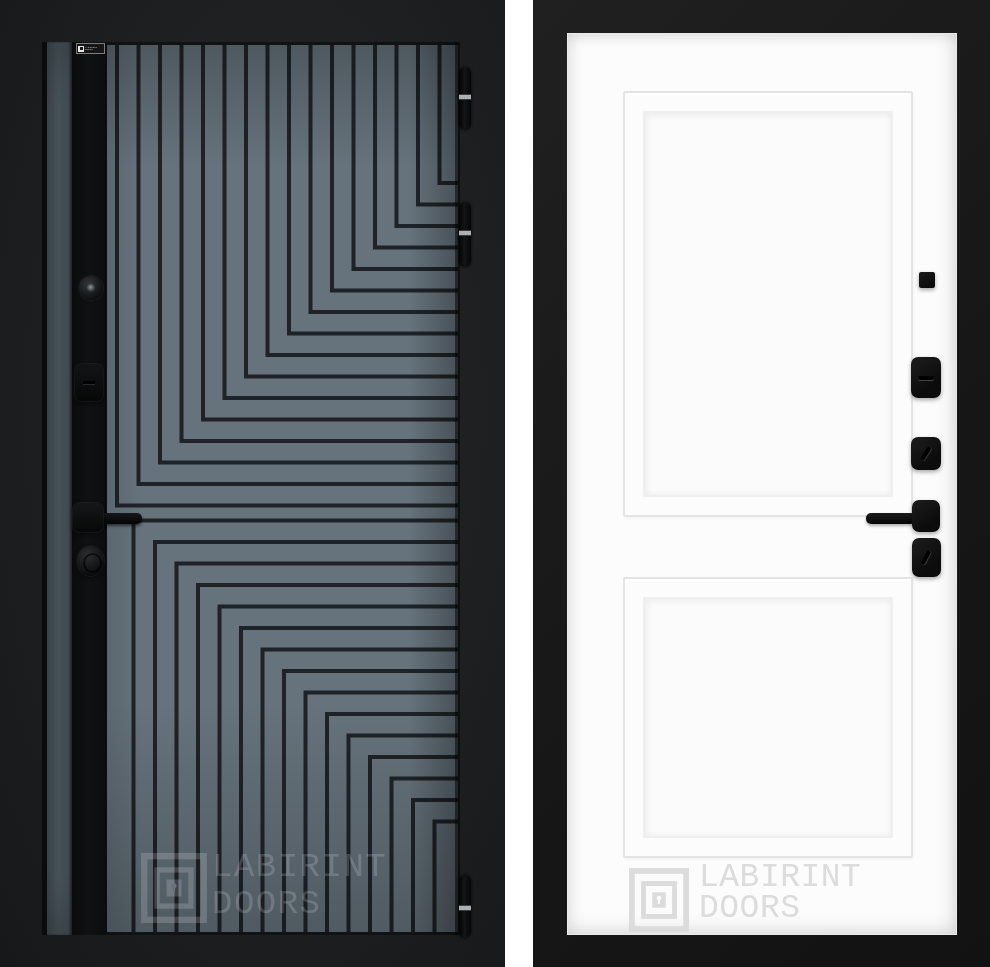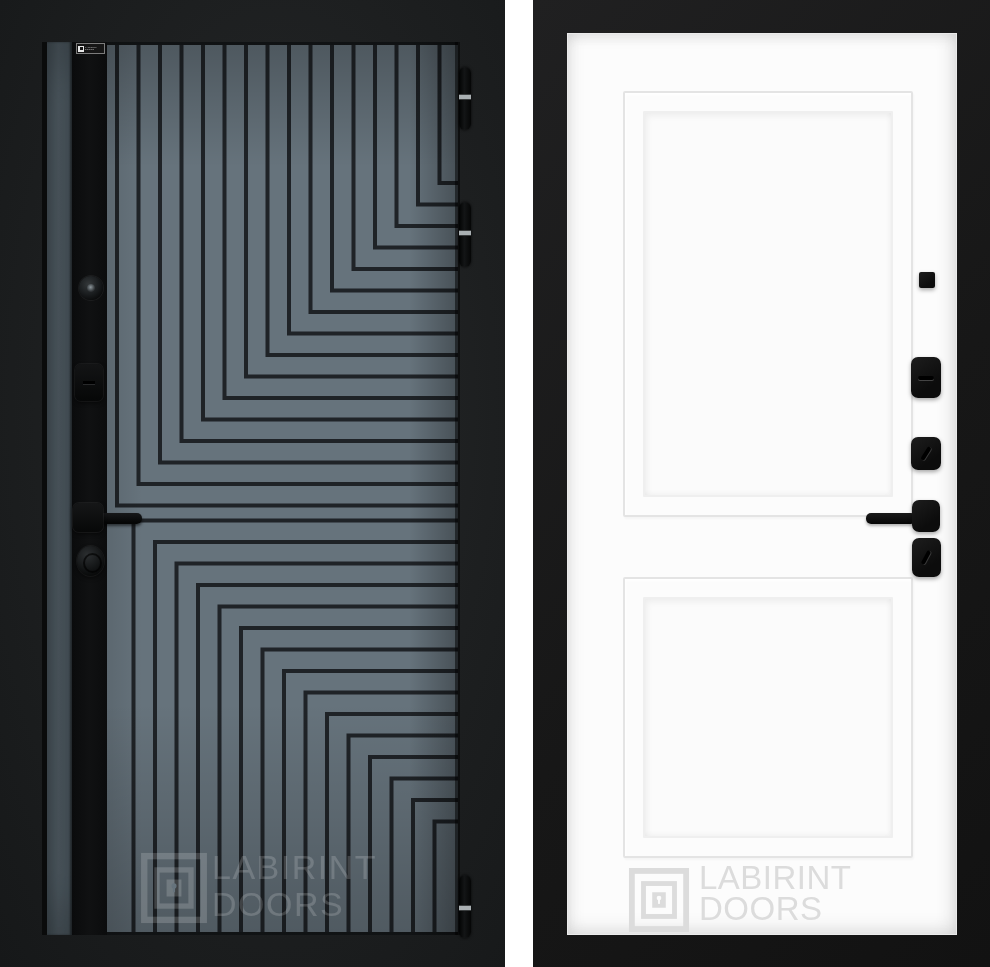--- a/index.html
+++ b/index.html
@@ -1,17 +1,17 @@
 <!DOCTYPE html>
 <html><head>
 <meta charset="utf-8">
 <style>
   html,body{margin:0;padding:0;background:#ffffff;}
   #stage{position:relative;width:990px;height:967px;overflow:hidden;background:#ffffff;
-         font-family:Liberation Sans, sans-serif;}
+         font-family:Liberation Mono, monospace;}
   #stage *{box-sizing:border-box;}
   .abs{position:absolute;}
 
   
   .left-photo{left:0;top:0;width:505px;height:967px;
     background:radial-gradient(ellipse at 55% 42%, #27292b 0%, #1d1f20 55%, #161819 100%);}
   .leaf-edge{left:42px;top:42px;width:5px;height:893px;background:#0a0b0b;}
   .grey-strip{left:47px;top:42px;width:25px;height:893px;
     background:linear-gradient(90deg,#4e5b63 0%,#5e6c75 45%,#56646d 100%);
     box-shadow:inset -2px 0 2px rgba(0,0,0,.45), inset 0 30px 40px rgba(0,0,0,.25), inset 0 -30px 40px rgba(0,0,0,.25);}

